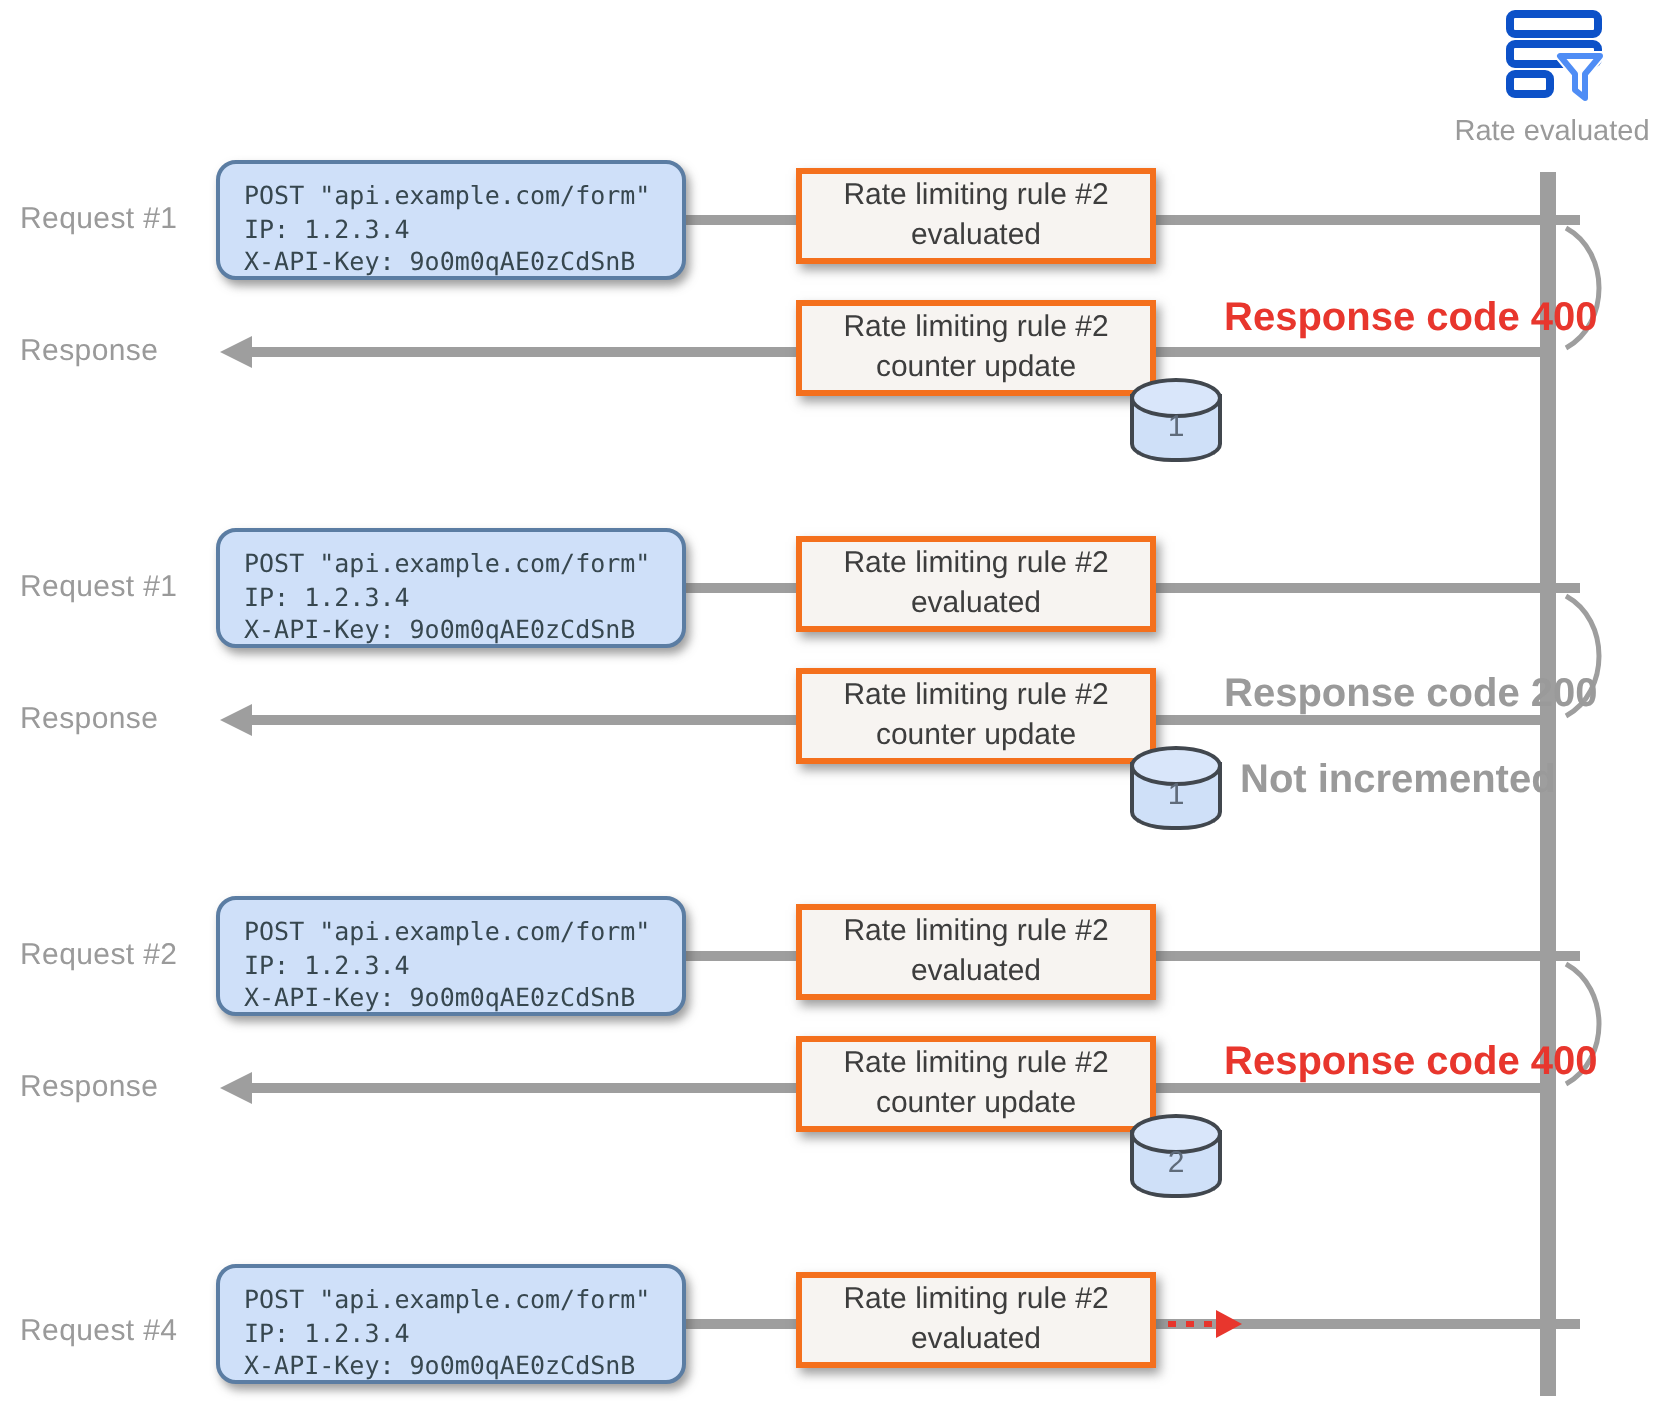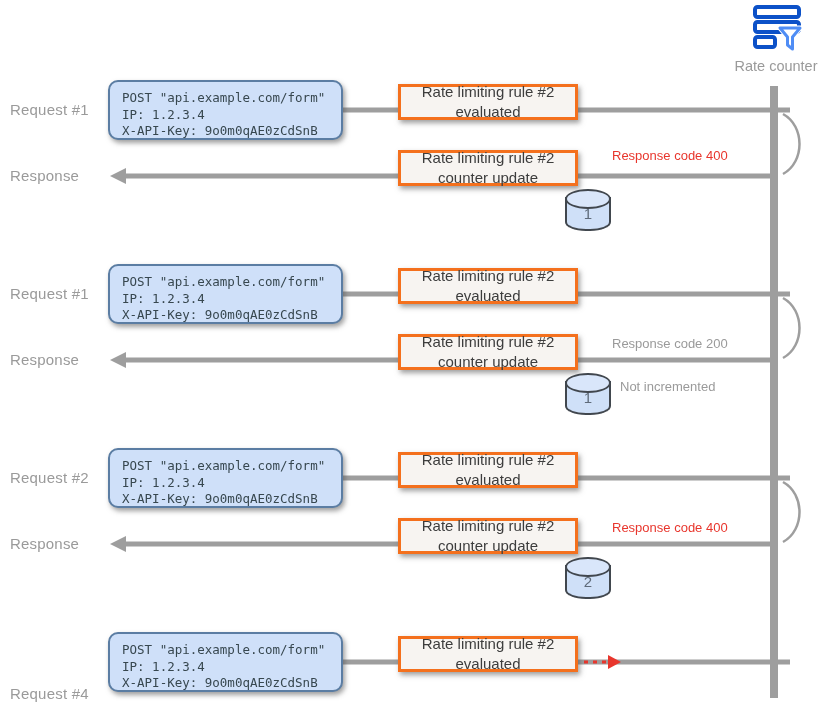--- a/index.html
+++ b/index.html
@@ -8,35 +8,35 @@
   svg.overlay{position:absolute;left:0;top:0;z-index:0;}
 
   .side-label{position:absolute;left:10px;width:95px;color:#9a9a9a;font-size:15px;
               letter-spacing:.2px;z-index:2;}
   .req-box{position:absolute;left:108px;width:235px;height:60px;box-sizing:border-box;
            background:#cfe0f9;border:2px solid #5b7da3;border-radius:10px;
            padding:8px 0 0 12px;z-index:2;
            box-shadow:2px 3px 5px rgba(80,80,80,.55);}
   .req-box .code{font-family:"DejaVu Sans Mono","Liberation Mono",monospace;
                  font-size:12.5px;line-height:16.5px;color:#37474f;white-space:pre;}
-  .rl-box{position:absolute;left:398px;width:180px;height:36px;box-sizing:border-box;
+  .rl-box{position:absolute;left:398px;width:180px;height:48px;box-sizing:border-box;
           background:#f7f4f1;border:3px solid #f4701d;display:flex;flex-direction:column;
           align-items:center;justify-content:center;z-index:2;
           box-shadow:2px 3px 5px rgba(80,80,80,.55);}
   .rl-box .t{font-size:15px;line-height:20px;color:#3d3d3d;text-align:center;}
 
   .cyl{position:absolute;left:565px;width:46px;height:48px;z-index:3;}
   .cyl .body{position:absolute;left:0;top:8px;width:42px;height:32px;border:2px solid #41474e;
              border-top:none;background:#cfe0f8;border-radius:0 0 21px 21px / 0 0 9px 9px;}
   .cyl .top{position:absolute;left:0;top:0;width:42px;height:16px;border:2px solid #41474e;
             background:#d9e6fa;border-radius:50%;}
   .cyl .num{position:absolute;left:0;top:16px;width:46px;text-align:center;
             font-size:15px;font-weight:500;color:#5f6b7a;}
 
-  .note{position:absolute;font-size:13px;font-weight:400;z-index:2;white-space:pre-line;}
+  .note{position:absolute;font-size:20px;font-weight:700;z-index:2;white-space:pre-line;}
   .note.red{color:#e8362d;}
   .note.gray{color:#9a9a9a;}
 
   .server-label{position:absolute;left:714px;top:58px;width:124px;text-align:center;
                 color:#9a9a9a;font-size:14.5px;z-index:2;}
   .server-icon{position:absolute;left:752px;top:4px;width:54px;height:50px;z-index:2;}
 </style>
 </head>
 <body>
 
@@ -66,21 +66,21 @@
     <polygon points="608,655 621,662 608,669" fill="#e8362d"></polygon>
   </svg>
 
   <svg class="server-icon" viewBox="0 0 54 50">
     <rect x="3" y="3" width="44" height="10" rx="2.5" fill="none" stroke="#0c51c8" stroke-width="4"></rect>
     <rect x="3" y="18" width="44" height="10" rx="2.5" fill="none" stroke="#0c51c8" stroke-width="4"></rect>
     <rect x="3" y="33" width="20" height="10" rx="2.5" fill="none" stroke="#0c51c8" stroke-width="4"></rect>
     <path d="M28 24 h20 l-7.5 9 v12 l-5 -4 v-8 z" fill="#ffffff" stroke="#ffffff" stroke-width="5"></path>
     <path d="M28 24 h20 l-7.5 9 v12 l-5 -4 v-8 z" fill="none" stroke="#4f8df5" stroke-width="3" stroke-linejoin="round"></path>
   </svg>
-  <div class="server-label">Rate counter</div>
+  <div class="server-label">Rate evaluated</div>
 
   <div class="side-label" style="top:101px">Request #1</div>
   <div class="req-box" style="top:80px">
     <div class="code">POST "api.example.com/form"</div>
     <div class="code">IP: 1.2.3.4</div>
     <div class="code">X-API-Key: 9o0m0qAE0zCdSnB</div>
   </div>
   <div class="rl-box" style="top:84px">
     <div class="t">Rate limiting rule #2</div>
     <div class="t">evaluated</div>
@@ -135,21 +135,21 @@
     <div class="t">Rate limiting rule #2</div>
     <div class="t">counter update</div>
   </div>
   <div class="note red" style="left:612px;top:520px">Response code 400</div>
   <div class="cyl" style="top:557px">
     <div class="body"></div>
     <div class="top"></div>
     <div class="num">2</div>
   </div>
 
-  <div class="side-label" style="top:685px">Request #4</div>
+  <div class="side-label" style="top:657px">Request #4</div>
   <div class="req-box" style="top:632px">
     <div class="code">POST "api.example.com/form"</div>
     <div class="code">IP: 1.2.3.4</div>
     <div class="code">X-API-Key: 9o0m0qAE0zCdSnB</div>
   </div>
   <div class="rl-box" style="top:636px">
     <div class="t">Rate limiting rule #2</div>
     <div class="t">evaluated</div>
   </div>
 

